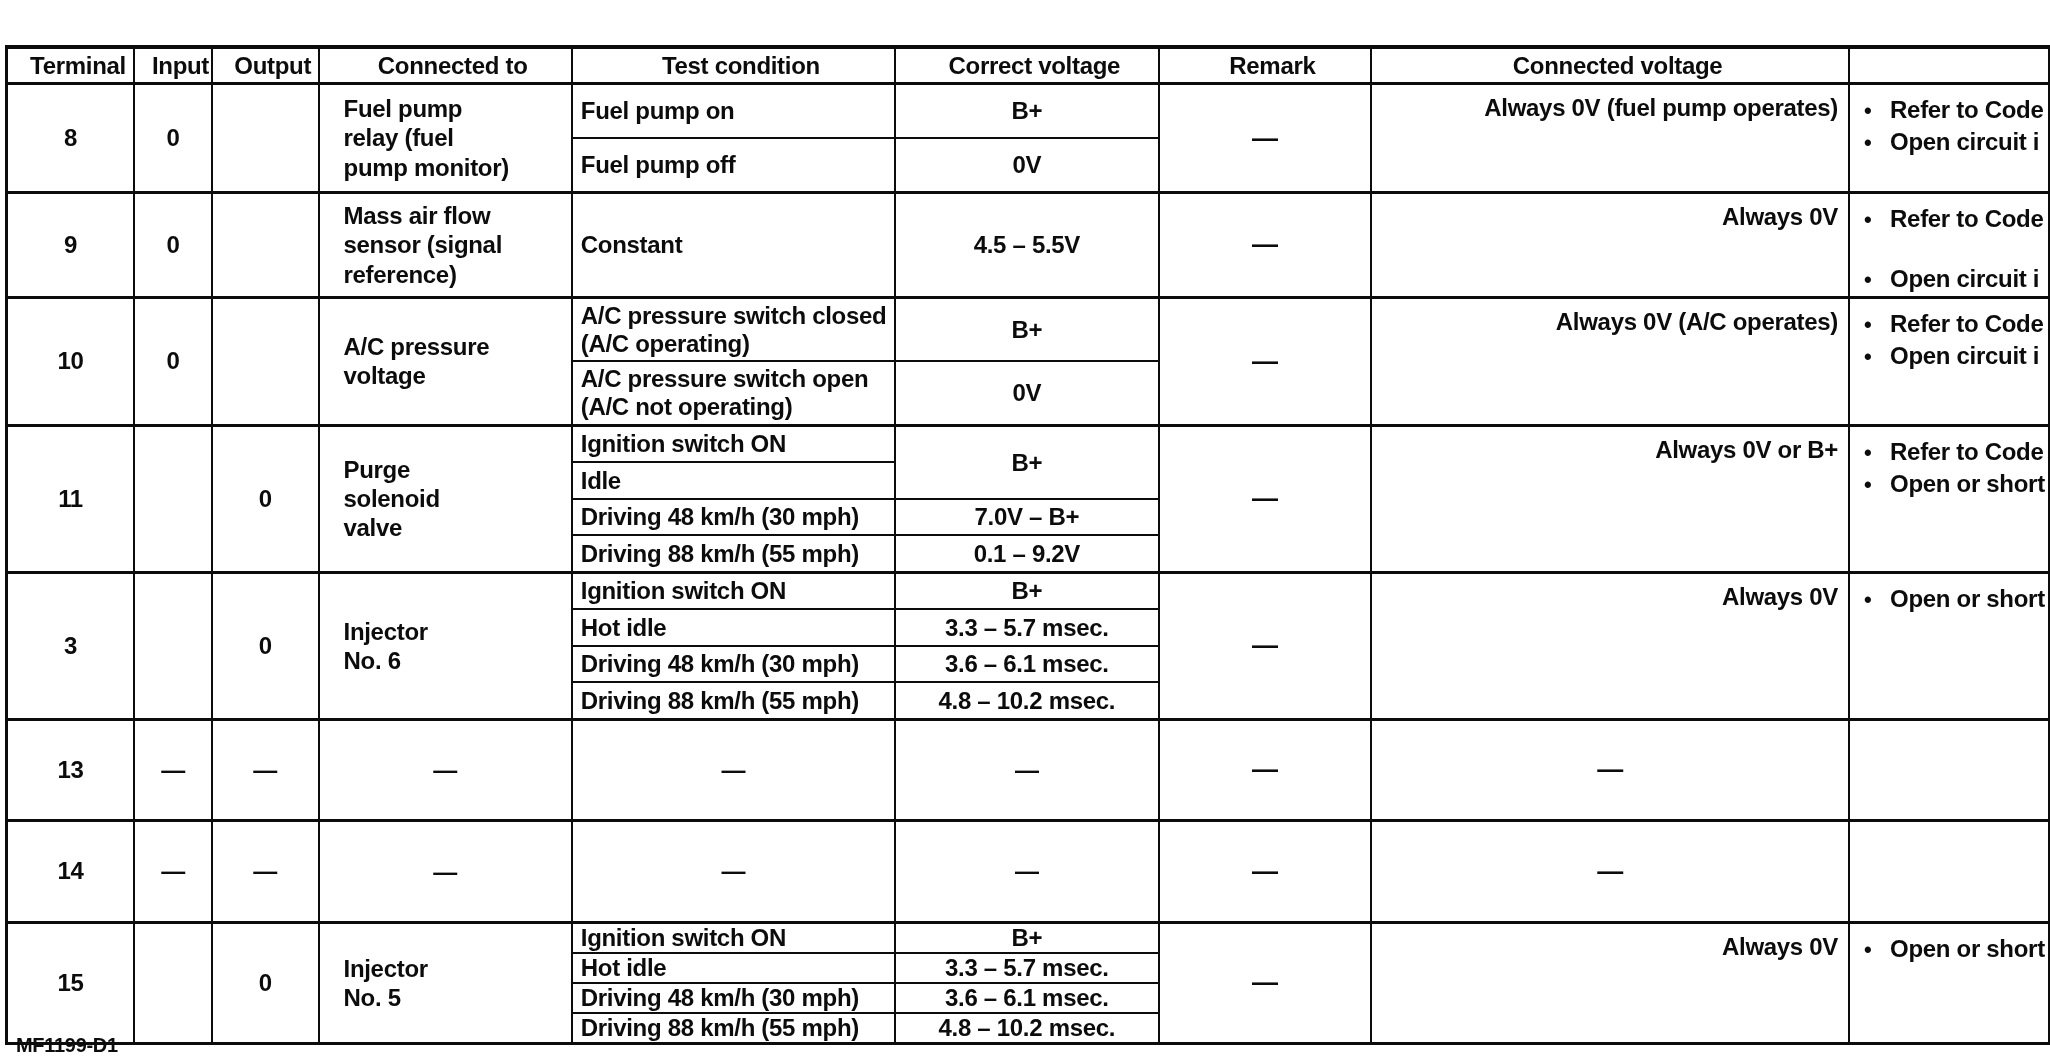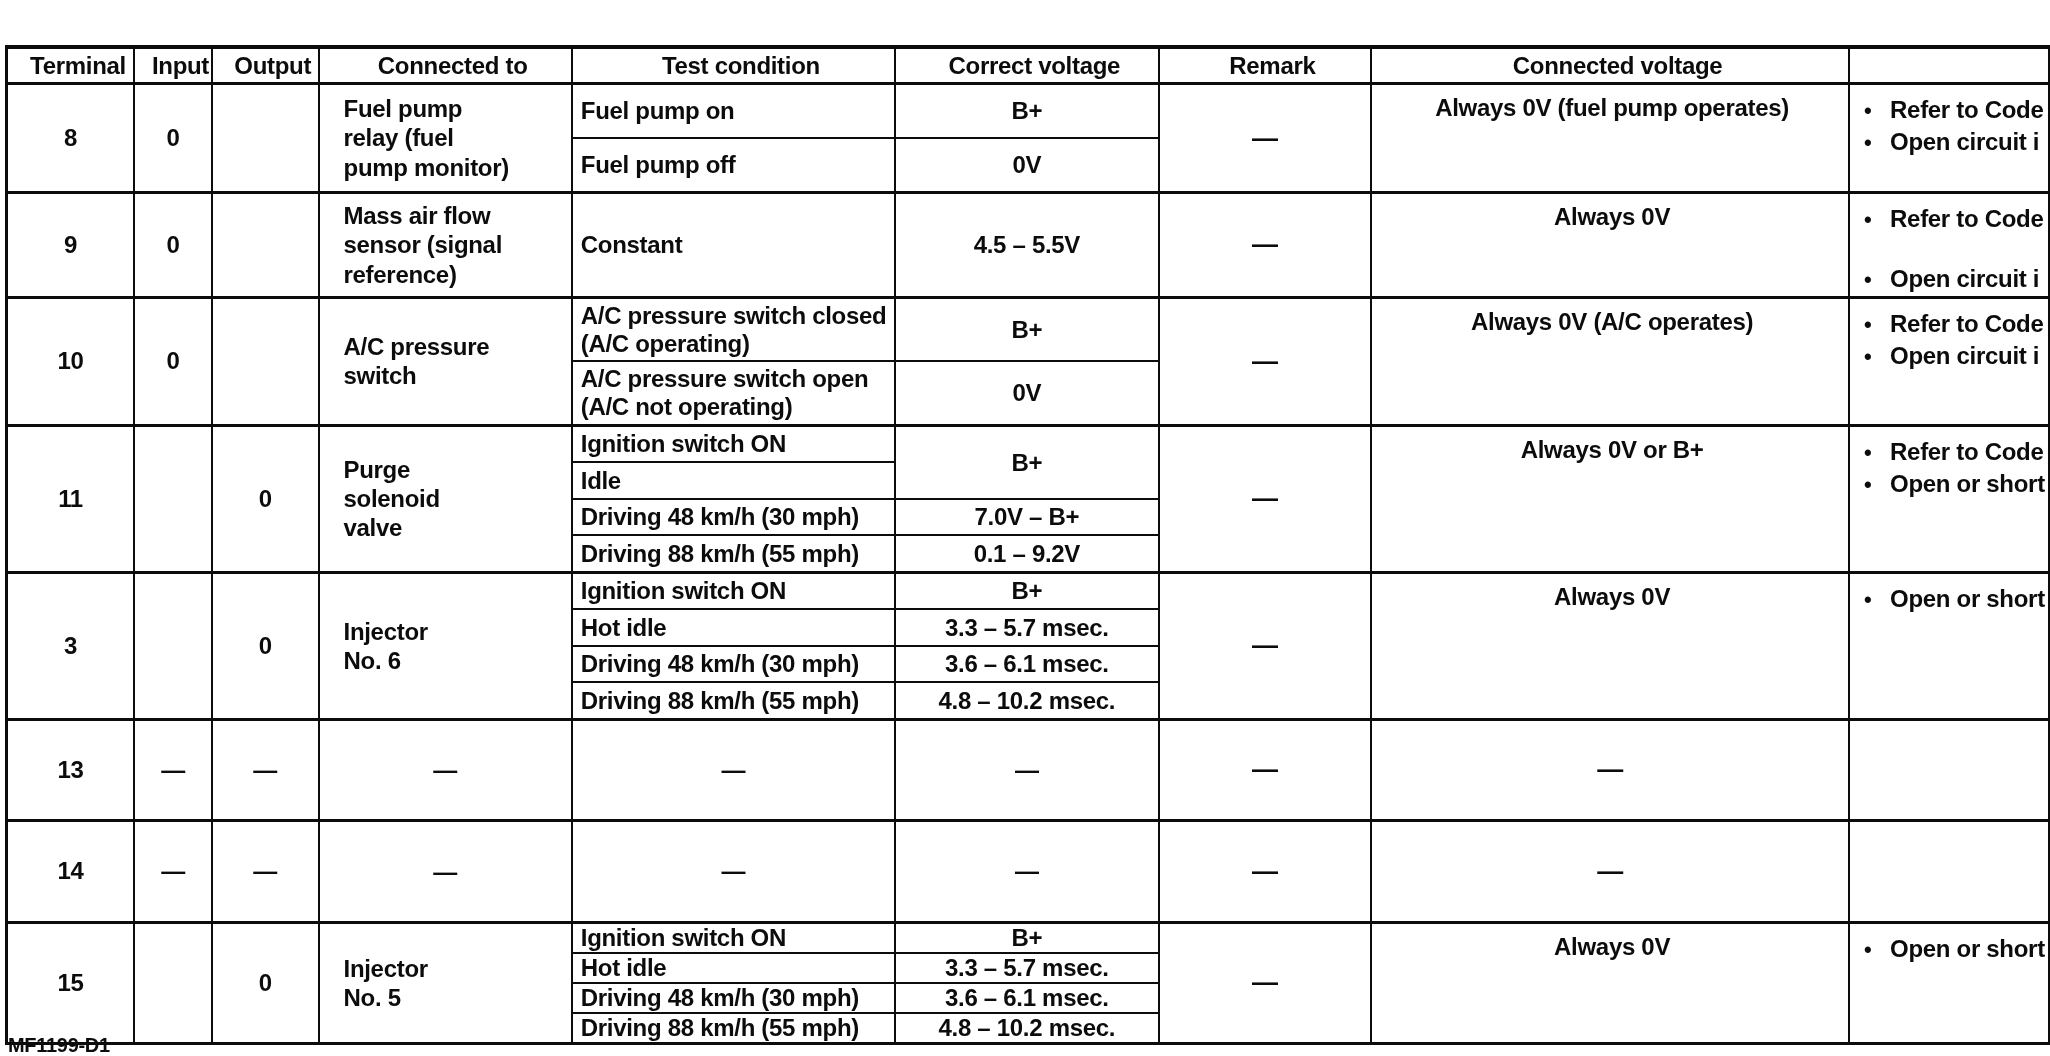--- a/index.html
+++ b/index.html
@@ -57,42 +57,42 @@
   td.c-voltage {
     text-align: center; vertical-align: middle;
     font-size: 24px; font-weight: 600;
     white-space: nowrap;
   }
   td.c-remark {
     text-align: center; vertical-align: middle;
     font-size: 26px; font-weight: bold;
   }
   td.c-incorrect {
-    text-align: center; vertical-align: top;
+    text-align: right; vertical-align: top;
     font-size: 24px; font-weight: 600;
     padding: 9px 10px 0 14px;
     white-space: nowrap;
   }
   td.c-incorrect.dash {
     text-align: center; vertical-align: middle;
     padding: 0; font-size: 26px; font-weight: bold;
   }
   td.c-causes {
     text-align: left; vertical-align: top;
     padding: 9px 0 0 14px;
   }
   .cause-line {
     display: flex; align-items: baseline;
     font-size: 24px; font-weight: 600;
     white-space: nowrap; line-height: 1.35;
   }
   .cause-line .blt { width: 26px; flex: 0 0 26px; font-size: 22px; }
   .cause-line.gap { margin-top: 28px; }
   .caption {
-    position: absolute; left: 8px; top: 1034px;
+    position: absolute; left: 16px; top: 1034px;
     font-size: 20px; font-weight: bold; letter-spacing: -0.3px;
   }
   
   col.w-terminal { width: 128px; }
   col.w-input    { width: 78px;  }
   col.w-output   { width: 107px; }
   col.w-connected{ width: 256px; }
   col.w-test     { width: 328px; }
   col.w-voltage  { width: 266px; }
   col.w-remark   { width: 216px; }
@@ -176,21 +176,21 @@
                 <span class="blt">•</span>
                 <span>Open circuit i</span>
               </div>
             </td>
           </tr>
           <tr class="group-start" style="height: 64px;">
             <td class="c-terminal" rowspan="2">10</td>
             <td class="c-input" rowspan="2">0</td>
             <td class="c-output" rowspan="2"></td>
             <td class="c-connected" rowspan="2">A/C pressure
-switch</td>
+voltage</td>
             <td class="c-test">A/C pressure switch closed
 (A/C operating)</td>
             <td class="c-voltage">B+</td>
             <td class="c-remark" rowspan="2">—</td>
             <td class="c-incorrect" rowspan="2">Always 0V (A/C operates)</td>
             <td class="c-causes" rowspan="2">
               <div class="cause-line">
                 <span class="blt">•</span>
                 <span>Refer to Code</span>
               </div>

